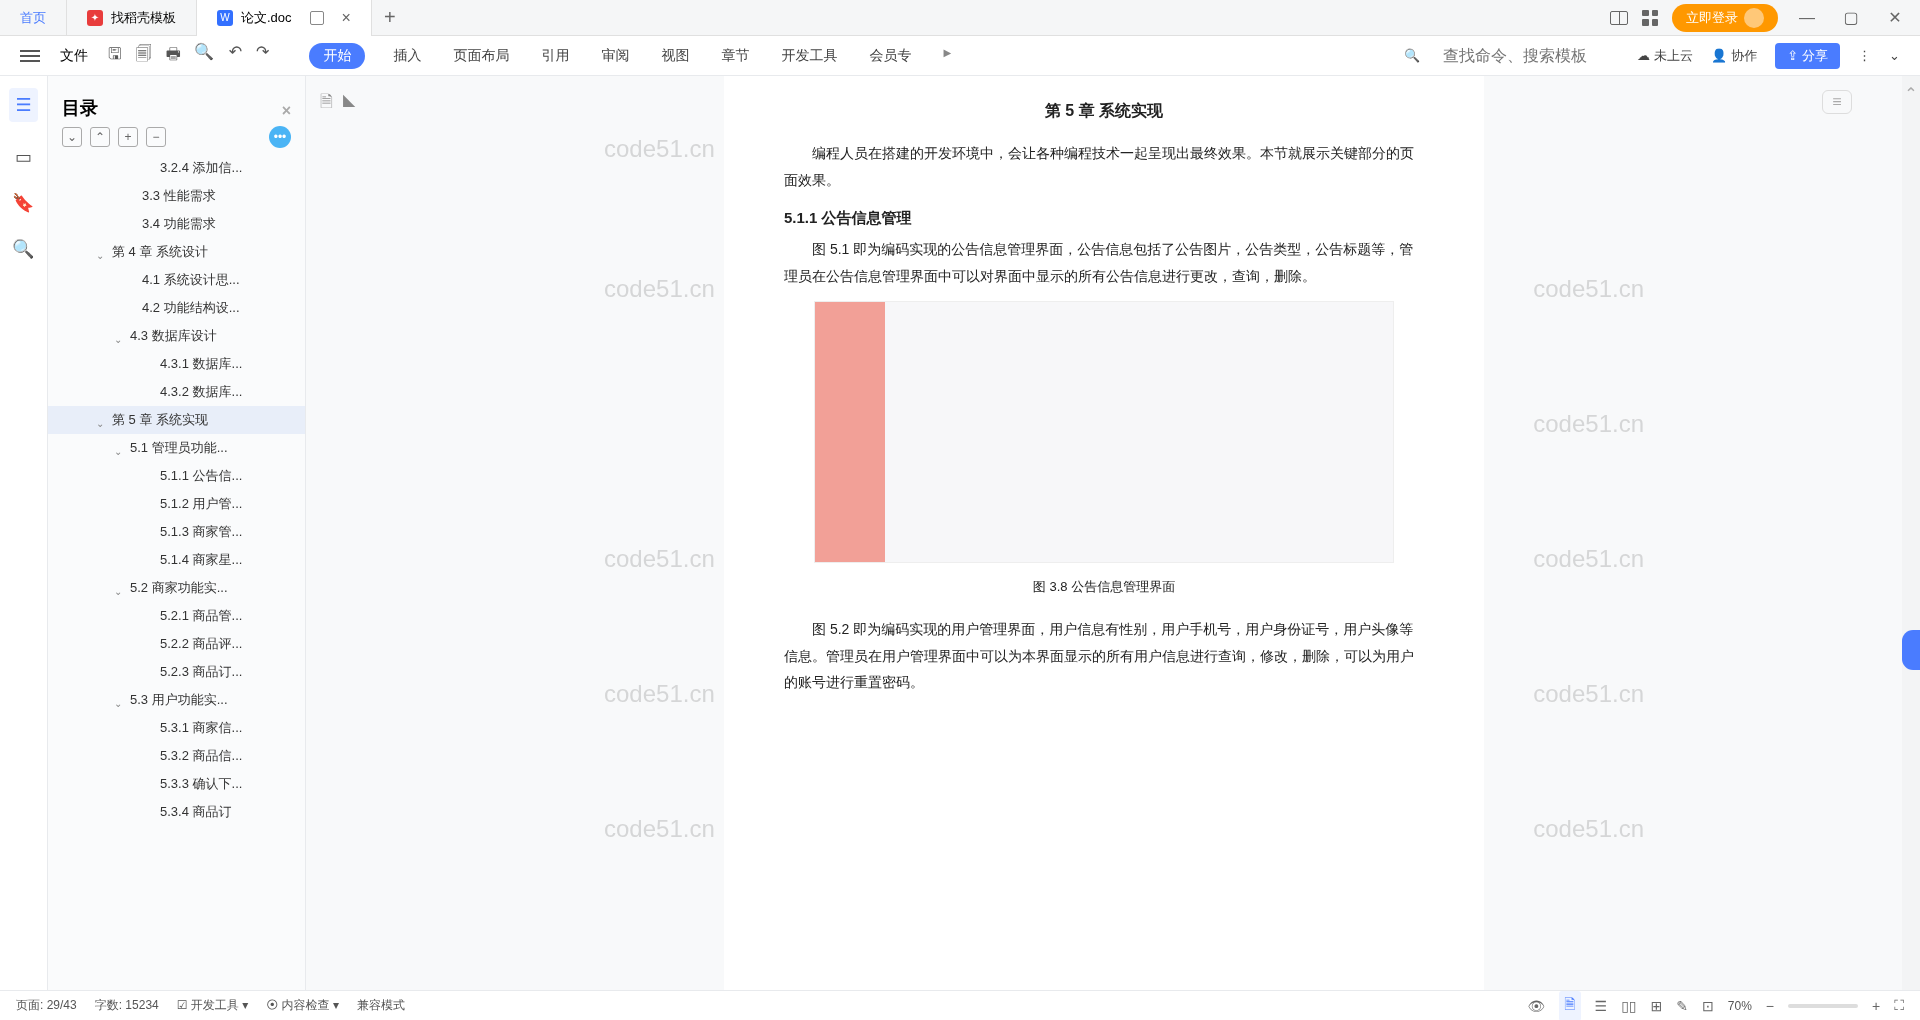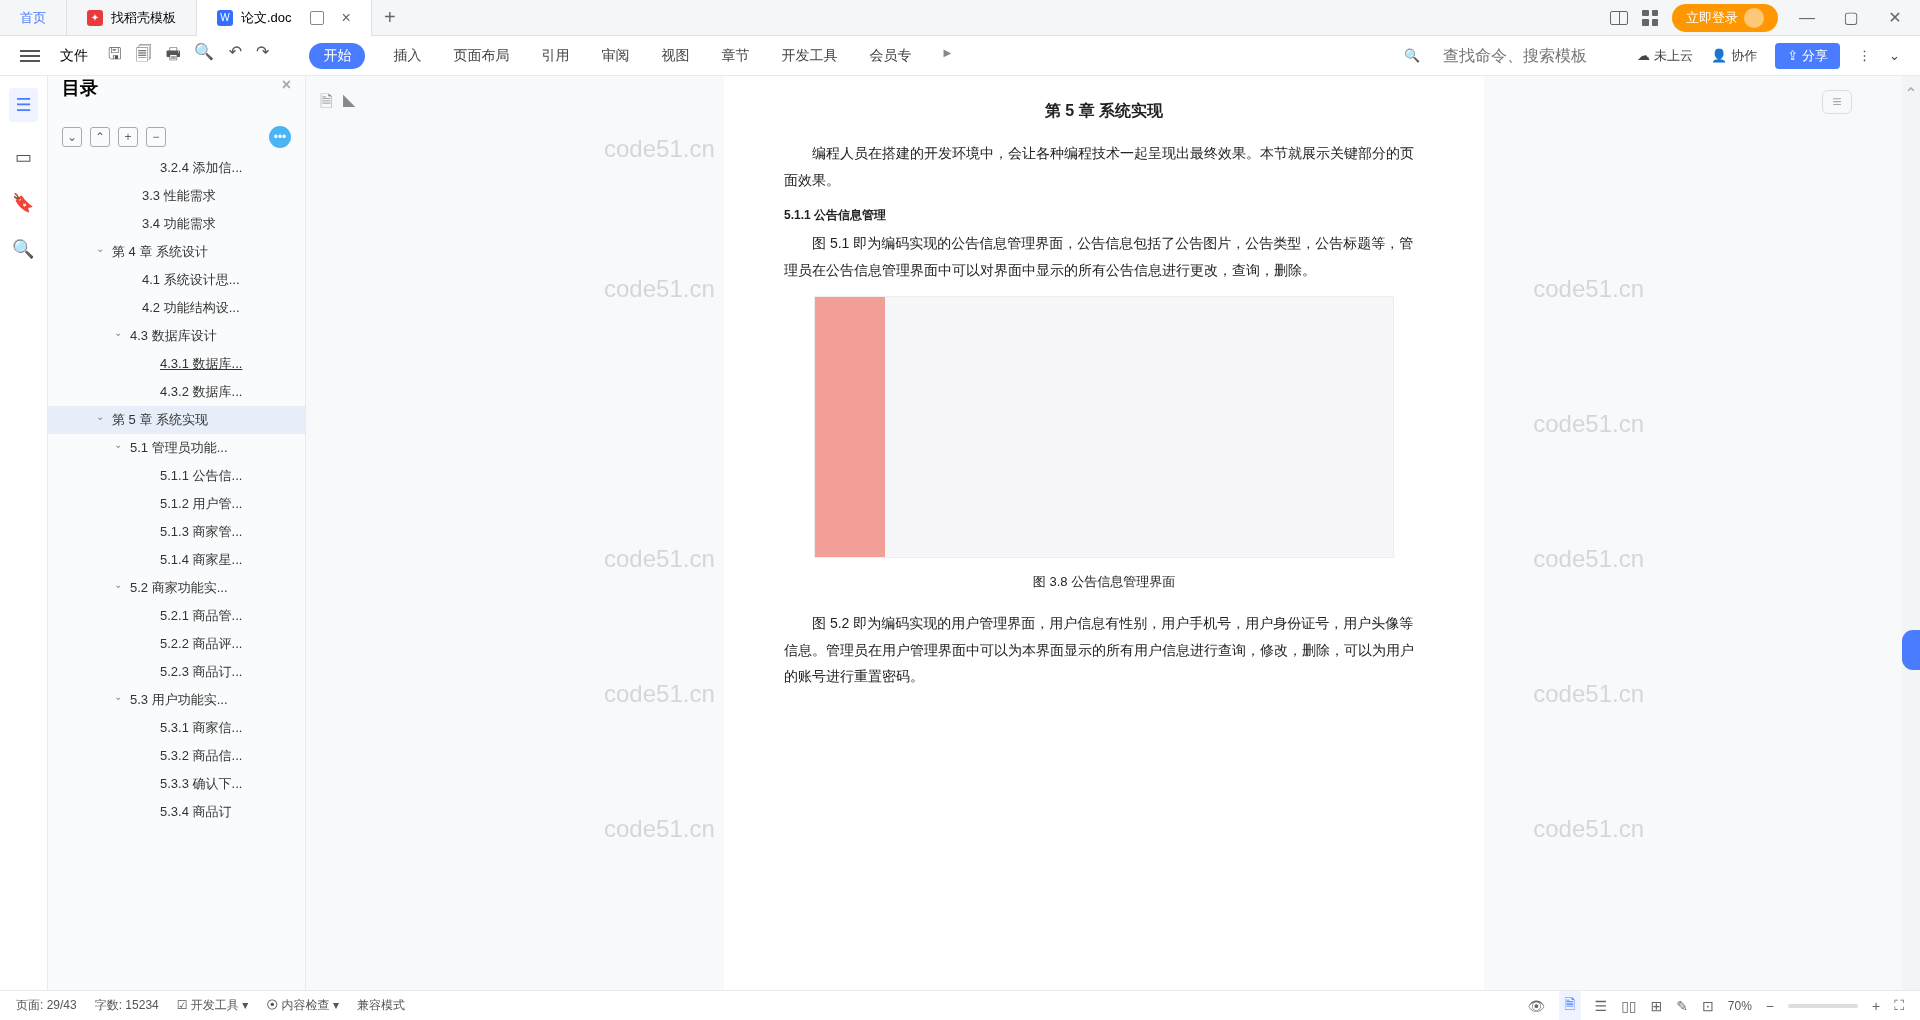--- a/index.html
+++ b/index.html
@@ -33,36 +33,36 @@
 .ribbon .active { background:#4a7cff; color:#fff; border-radius:14px; padding:4px 14px; }
 .ribbon-right{margin-left:auto;display:flex;align-items:center;gap:18px;font-size:13px;color:#444;}
 .search-cmd{border:none;outline:none;font-size:16px;width:180px;color:#888;padding:4px;}
 .cloud-btn,.coop-btn,.share-btn{display:flex;align-items:center;gap:4px;}
 .share-btn{background:#4a7cff;color:#fff;padding:4px 12px;border-radius:4px;}
 .arrow{font-size:10px;color:#888;}
 .main { flex:1; display:flex; overflow:hidden; }
 .left-rail { width:48px; border-right:1px solid #e8eaed; display:flex; flex-direction:column; align-items:center; padding-top:12px; gap:24px; color:#555; font-size:18px; }
 .left-rail .sel { background:#eef3ff; color:#4a7cff; padding:6px; border-radius:4px; }
 .nav-panel { width:258px; border-right:1px solid #e8eaed; background:#fafbfc; display:flex; flex-direction:column; }
-.nav-header { height:44px; display:flex; align-items:flex-start; padding:0 14px; font-size:18px; font-weight:bold; }
+.nav-header { height:44px; display:flex; align-items:flex-end; padding:0 14px; font-size:18px; font-weight:bold; }
 .nav-close{margin-left:auto;color:#aaa;font-size:16px;}
 .nav-tools{display:flex;gap:8px;padding:6px 14px;color:#666;align-items:center;}
 .nav-tool{width:20px;height:20px;border:1px solid #aaa;border-radius:3px;display:flex;align-items:center;justify-content:center;font-size:12px;}
 .nav-bubble{margin-left:auto;width:22px;height:22px;background:#4ab4f5;border-radius:50%;color:#fff;font-size:12px;display:flex;align-items:center;justify-content:center;}
 .tree { overflow-y:auto; flex:1; font-size:13px; color:#333; }
-.tree-item { padding:5px 0; display:flex; align-items:flex-start; gap:4px; cursor:pointer; white-space:nowrap; overflow:hidden; }
+.tree-item { padding:5px 0; display:flex; align-items:flex-end; gap:4px; cursor:pointer; white-space:nowrap; overflow:hidden; }
 .tree-item.sel { background:#e8eef9; }
 .chev { width:12px; font-size:10px; color:#888; }
 .doc-area { flex:1; display:flex; justify-content:center; overflow:auto; background:#f8f9fa; position:relative; }
 .doc-float{position:absolute;left:14px;top:14px;display:flex;gap:10px;color:#888;font-size:16px;}
 .doc-page { width:760px; background:#fff; margin-top:0; padding:20px 60px; font-size:14px; color:#222; line-height:1.9; position:relative; min-height:900px;}
 .doc-right-float{position:absolute;right:50px;top:14px;width:30px;height:24px;border:1px solid #ddd;border-radius:6px;display:flex;align-items:center;justify-content:center;color:#aaa;}
 .h-chap{text-align:center;font-weight:bold;font-size:16px;margin-bottom:14px;}
 .h-sec{font-weight:bold;font-size:15px;margin:12px 0 6px;}
-.h-sub{font-weight:bold;font-size:12px;margin:10px 0 4px;}
+.h-sub{font-weight:bold;font-size:15px;margin:10px 0 4px;}
 .indent{text-indent:2em;}
 .fig{margin:12px auto;border:1px solid #eee;width:580px;}
 .fig-img{height:260px;background:#fff;display:flex;}
 .fig-side{width:70px;background:#f2a097;}
 .fig-body{flex:1;background:#f7f7f9;}
 .fig-cap{text-align:center;font-size:13px;margin:6px 0 16px;}
 .wm{position:absolute;color:rgba(150,150,150,0.35);font-size:24px;pointer-events:none;}
 .big-wm{position:absolute;left:50%;transform:translateX(-50%);top:400px;color:#d22;font-size:38px;font-weight:bold;pointer-events:none;letter-spacing:1px;}
 .right-rail{width:18px;background:#f3f4f5;display:flex;flex-direction:column;align-items:center;padding-top:8px;justify-content:space-between;}
 .right-tab{width:22px;height:40px;background:#4a7cff;border-radius:11px 0 0 11px;margin-top:auto;margin-bottom:320px;margin-right:-4px;}
@@ -184,21 +184,21 @@
           <span>4.1 系统设计思...</span>
         </div>
         <div class="tree-item" style="padding-left: 78px;">
           <span class="chev"></span>
           <span>4.2 功能结构设...</span>
         </div>
         <div class="tree-item" style="padding-left: 66px;">
           <span class="chev">⌄</span>
           <span>4.3 数据库设计</span>
         </div>
-        <div class="tree-item" style="padding-left: 96px; text-decoration: underline;">
+        <div class="tree-item" style="padding-left: 96px;">
           <span class="chev"></span>
           <span>4.3.1 数据库...</span>
         </div>
         <div class="tree-item" style="padding-left: 96px;">
           <span class="chev"></span>
           <span>4.3.2 数据库...</span>
         </div>
         <div class="tree-item sel" style="padding-left: 48px;">
           <span class="chev">⌄</span>
           <span>第 5 章  系统实现</span>

